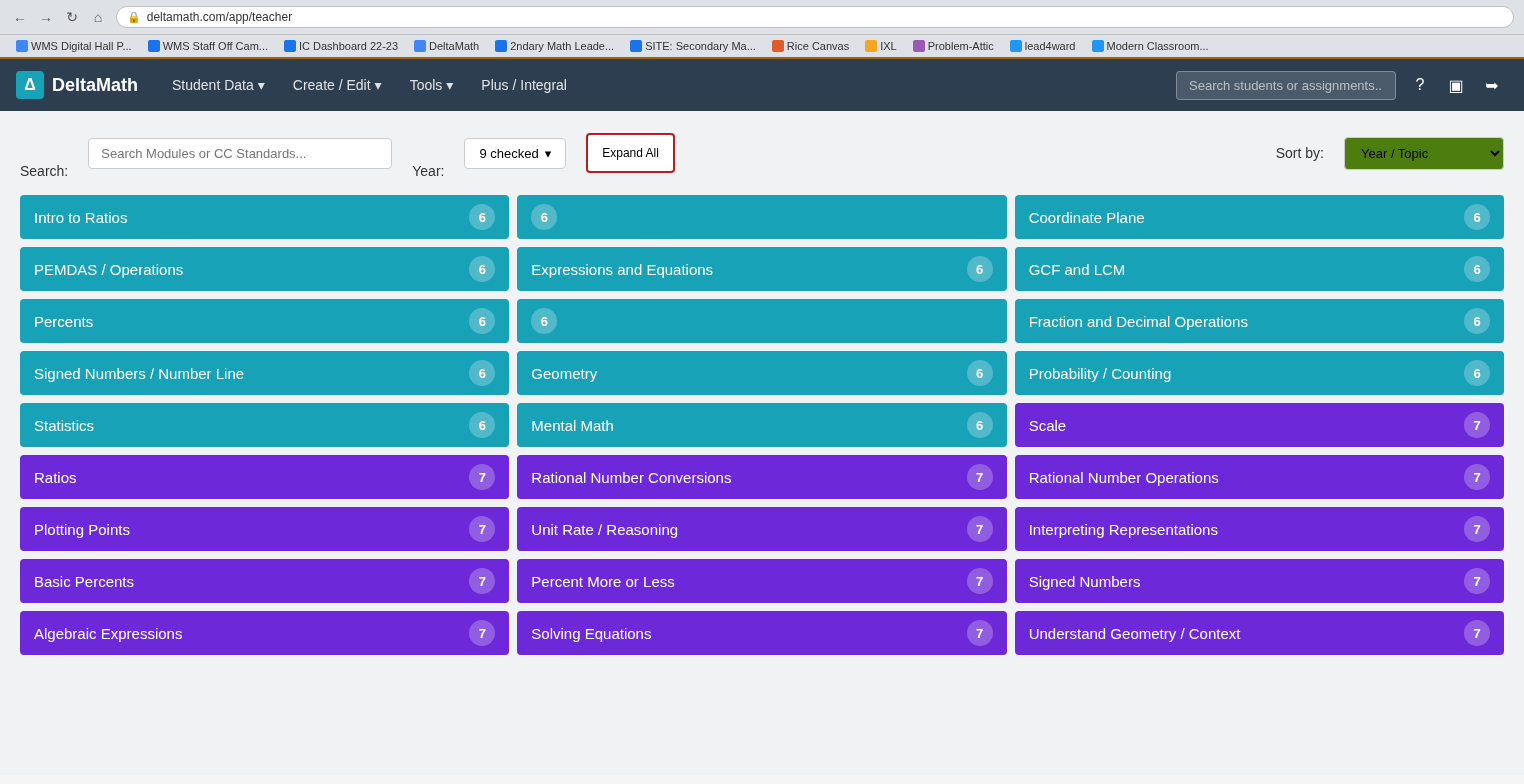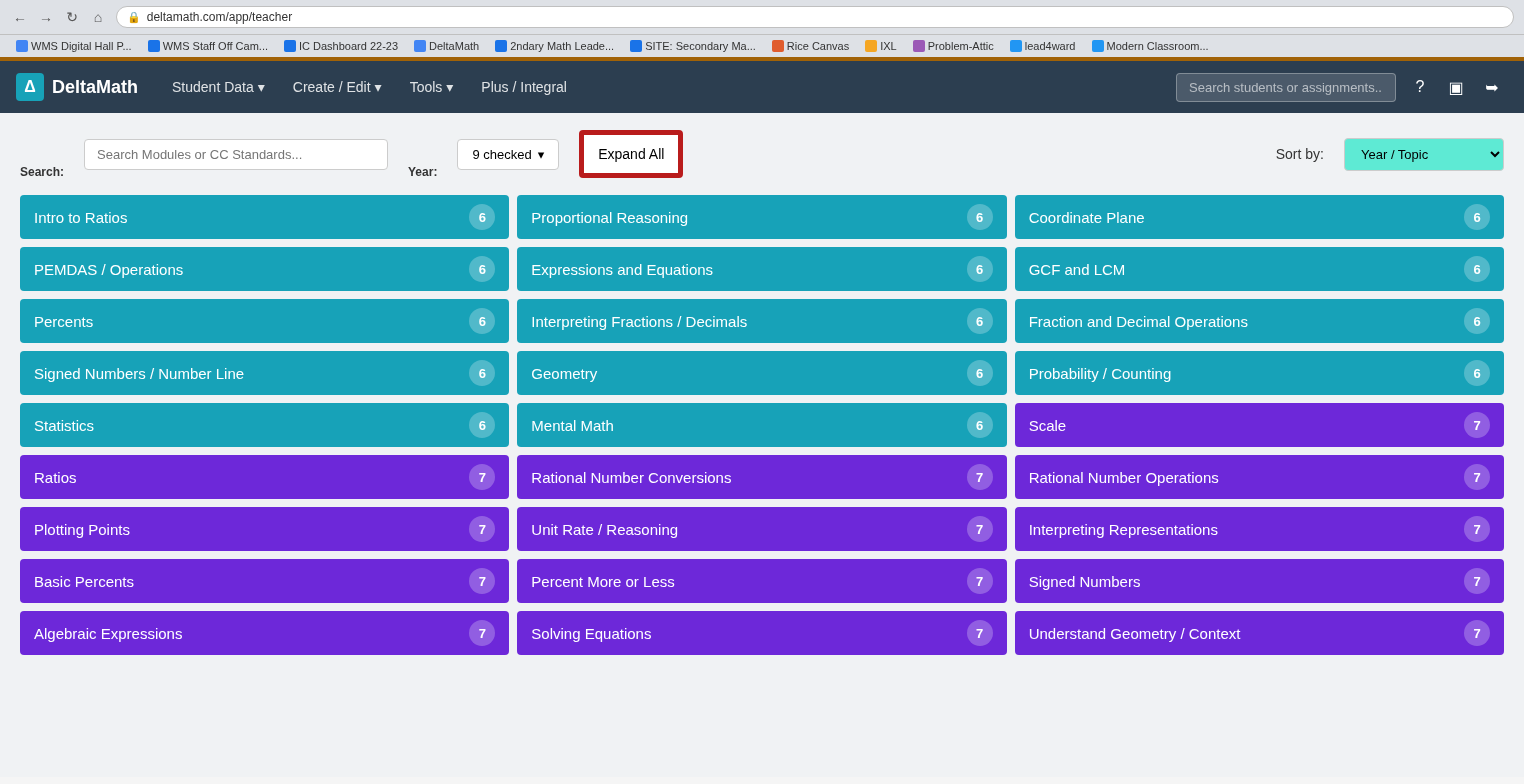--- a/index.html
+++ b/index.html
@@ -27,21 +27,21 @@
     .lock-icon { color: #666; font-size: 11px; }
 
     
     .bookmarks-bar {
       background: #dee1e6;
       padding: 3px 10px;
       display: flex;
       align-items: center;
       gap: 4px;
       font-size: 11px;
-      border-bottom: 4px solid #a16207;
+      border-bottom: 2px solid #a16207;
       overflow: hidden;
     }
     .bookmark-item {
       display: flex; align-items: center; gap: 3px;
       padding: 2px 6px; border-radius: 3px; cursor: pointer;
       white-space: nowrap; color: #333;
     }
     .bookmark-icon {
       width: 12px; height: 12px; border-radius: 2px;
       display: inline-block;
@@ -93,37 +93,37 @@
       min-height: calc(100vh - 120px);
     }
 
     
     .toolbar {
       display: flex;
       align-items: center;
       gap: 20px;
       margin-bottom: 16px;
     }
-    .toolbar-label { font-size: 12px; color: #333; font-weight: 700; margin-top: 36px; }
+    .toolbar-label { font-size: 14px; color: #333; font-weight: 400; margin-top: 36px; }
     .search-input {
       border: 1px solid #ccc; border-radius: 4px; padding: 7px 12px;
       font-size: 13px; width: 304px; color: #666;
     }
     .year-btn {
       border: 1px solid #ccc; border-radius: 4px; padding: 7px 14px;
       background: white; font-size: 13px; cursor: pointer; display: flex; align-items: center; gap: 6px; justify-content: center;
     }
     .expand-btn {
-      border: 5px solid #b91c1c; border-radius: 4px; padding: 11px 14px;
-      background: white; font-size: 14px; cursor: pointer;
+      border: 2px solid #b91c1c; border-radius: 4px; padding: 11px 14px;
+      background: white; font-size: 12px; cursor: pointer;
     }
     .sort-label { margin-left: auto; font-size: 14px; color: #333; font-weight: 500; }
     .sort-select {
       border: 1px solid #ccc; border-radius: 4px; padding: 7px 28px 7px 12px;
-      background: #5eead4; font-size: 13px; cursor: pointer; appearance: auto; min-width: 160px;
+      background: #4d7c0f; font-size: 13px; cursor: pointer; appearance: auto; min-width: 160px;
     }
 
     
     .modules-grid {
       display: grid;
       grid-template-columns: 1fr 1fr 1fr;
       gap: 8px;
     }
 
     .module-card {
@@ -262,21 +262,20 @@
     <option>Year / Topic</option><option>Alphabetical</option><option>Grade Level</option></select>
   </div>
 
   <div class="modules-grid" id="modules-grid">
 
   <div class="module-card cyan">
         <span class="module-name">Intro to Ratios</span>
         <div class="module-badge">6</div>
       </div>
       <div class="module-card cyan">
-        <span class="module-name">Proportional Reasoning</span>
         <div class="module-badge">6</div>
       </div>
       <div class="module-card cyan">
         <span class="module-name">Coordinate Plane</span>
         <div class="module-badge">6</div>
       </div>
       <div class="module-card cyan">
         <span class="module-name">PEMDAS / Operations</span>
         <div class="module-badge">6</div>
       </div>
@@ -286,21 +285,20 @@
       </div>
       <div class="module-card cyan">
         <span class="module-name">GCF and LCM</span>
         <div class="module-badge">6</div>
       </div>
       <div class="module-card cyan">
         <span class="module-name">Percents</span>
         <div class="module-badge">6</div>
       </div>
       <div class="module-card cyan">
-        <span class="module-name">Interpreting Fractions / Decimals</span>
         <div class="module-badge">6</div>
       </div>
       <div class="module-card cyan">
         <span class="module-name">Fraction and Decimal Operations</span>
         <div class="module-badge">6</div>
       </div>
       <div class="module-card cyan">
         <span class="module-name">Signed Numbers / Number Line</span>
         <div class="module-badge">6</div>
       </div>

